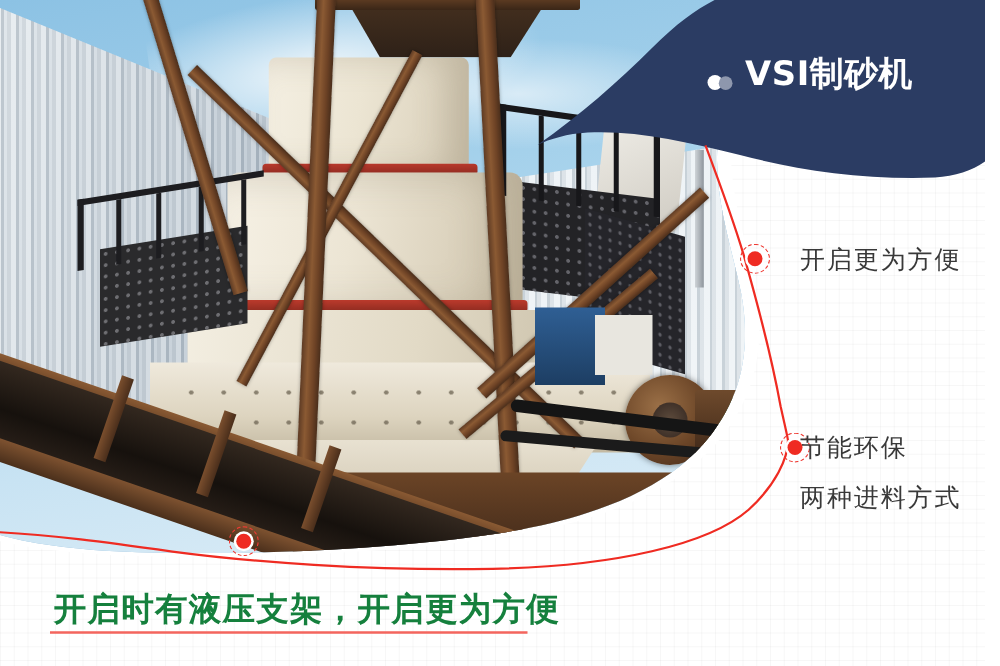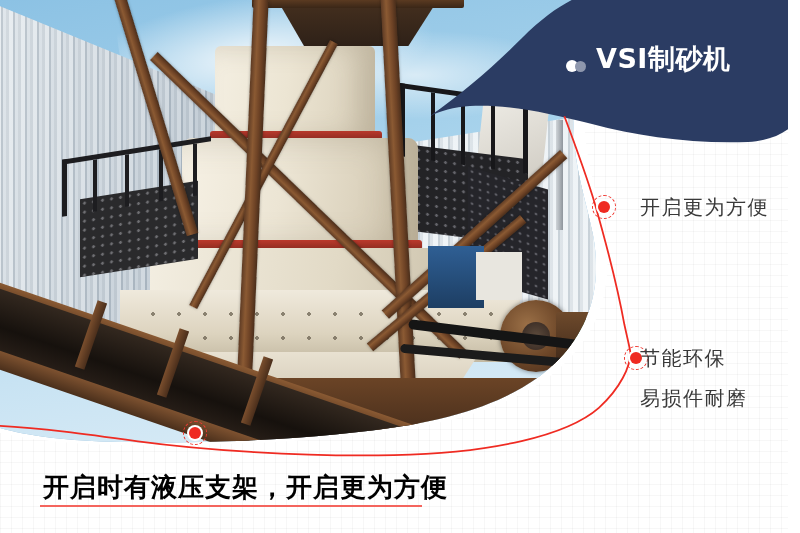--- a/index.html
+++ b/index.html
@@ -194,21 +194,21 @@
   #feat-2{left:640px;top:345px;}
   #feat-3{left:640px;top:385px;}
 
   .headline{position:absolute;z-index:8;left:596px;top:41px;color:#ffffff;
       font-size:27px;font-weight:bold;letter-spacing:.5px;white-space:nowrap;
       font-family:"DejaVu Sans","Liberation Sans",sans-serif;}
   .bullet{position:absolute;z-index:8;left:566px;top:60px;width:22px;height:12px;}
   .bullet .b1{position:absolute;left:0;top:0;width:12px;height:12px;border-radius:50%;background:#ffffff;}
   .bullet .b2{position:absolute;left:9px;top:1px;width:11px;height:11px;border-radius:50%;background:#8e97ad;}
 
-  .caption{position:absolute;z-index:8;left:43px;top:470px;color:#000000;
+  .caption{position:absolute;z-index:8;left:43px;top:470px;color:#15803d;
       font-size:26px;font-weight:bold;letter-spacing:1px;white-space:nowrap;
       font-family:"DejaVu Sans","Liberation Sans",sans-serif;}
   .caption-rule{position:absolute;z-index:8;left:40px;top:505px;width:382px;height:2px;
       background:#f4655e;}
 </style>
 </head>
 <body>
 
 <svg width="0" height="0" style="position:absolute" aria-hidden="true">
   <defs>
@@ -343,18 +343,18 @@
   </div>
 
   <div class="bullet">
     <div class="b1"></div>
     <div class="b2"></div>
   </div>
   <div class="headline">VSI制砂机</div>
 
   <div class="feature" id="feat-1">开启更为方便</div>
   <div class="feature" id="feat-2">节能环保</div>
-  <div class="feature" id="feat-3">易损件耐磨</div>
+  <div class="feature" id="feat-3">两种进料方式</div>
 
   <div class="caption">开启时有液压支架，开启更为方便</div>
   <div class="caption-rule"></div>
 
 </div>
 
 </body></html>

